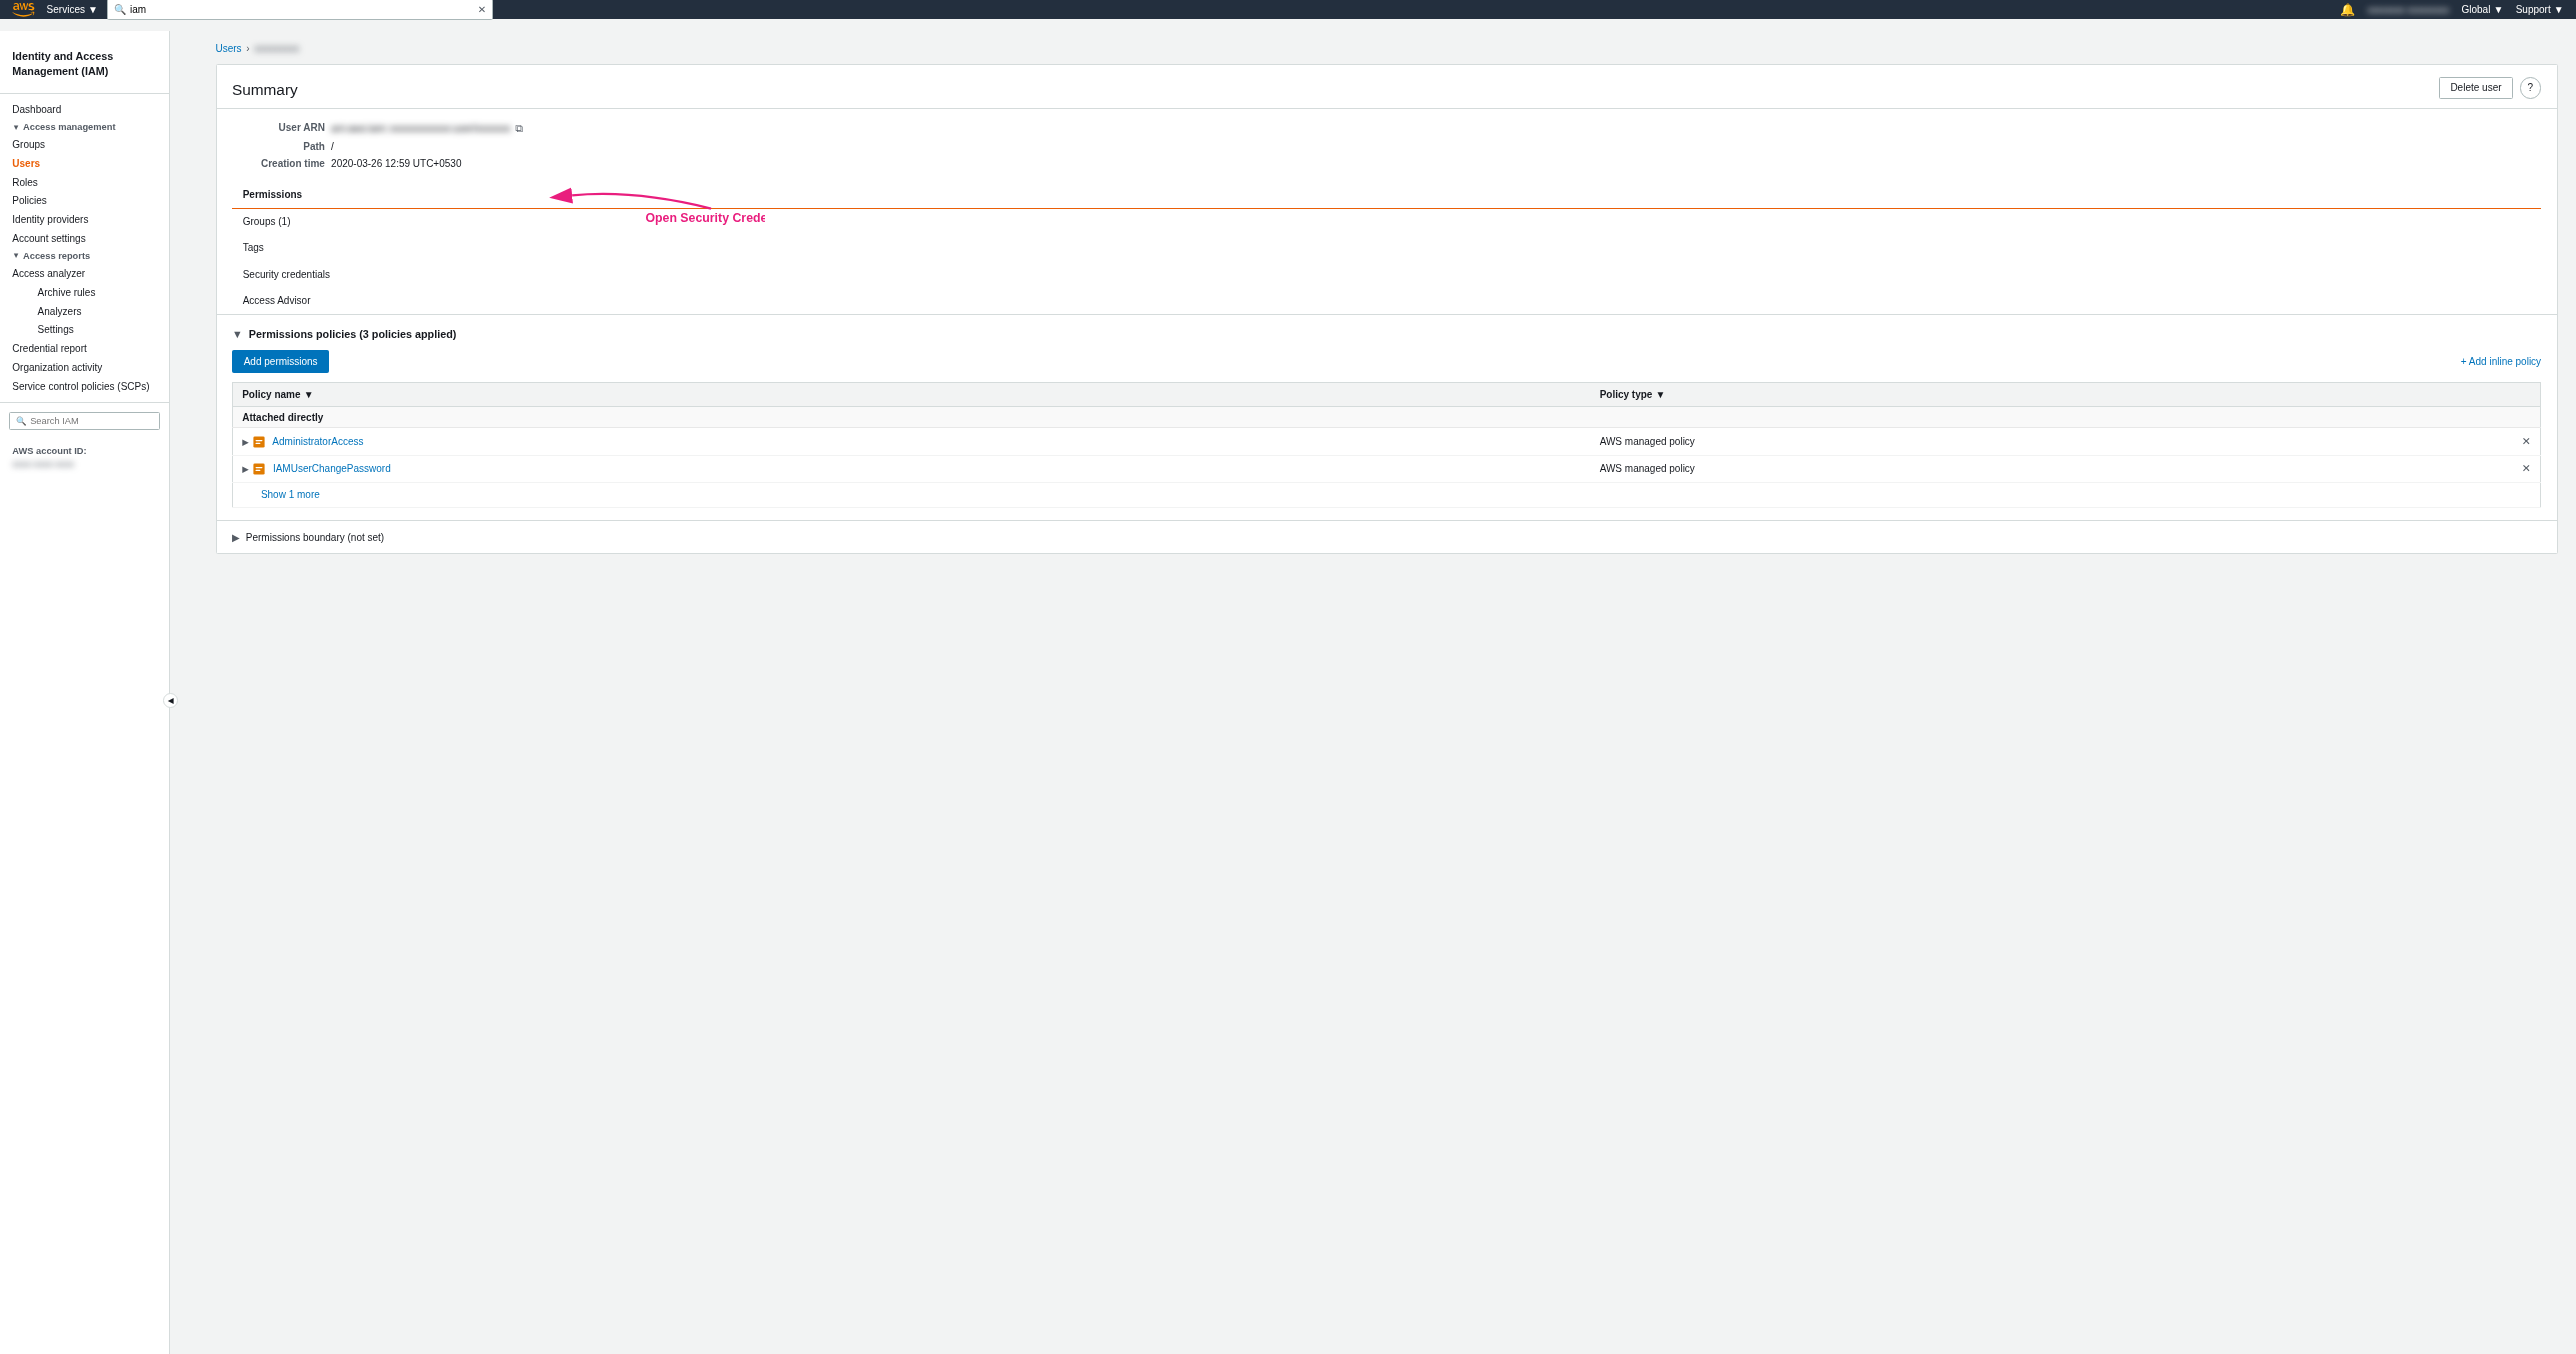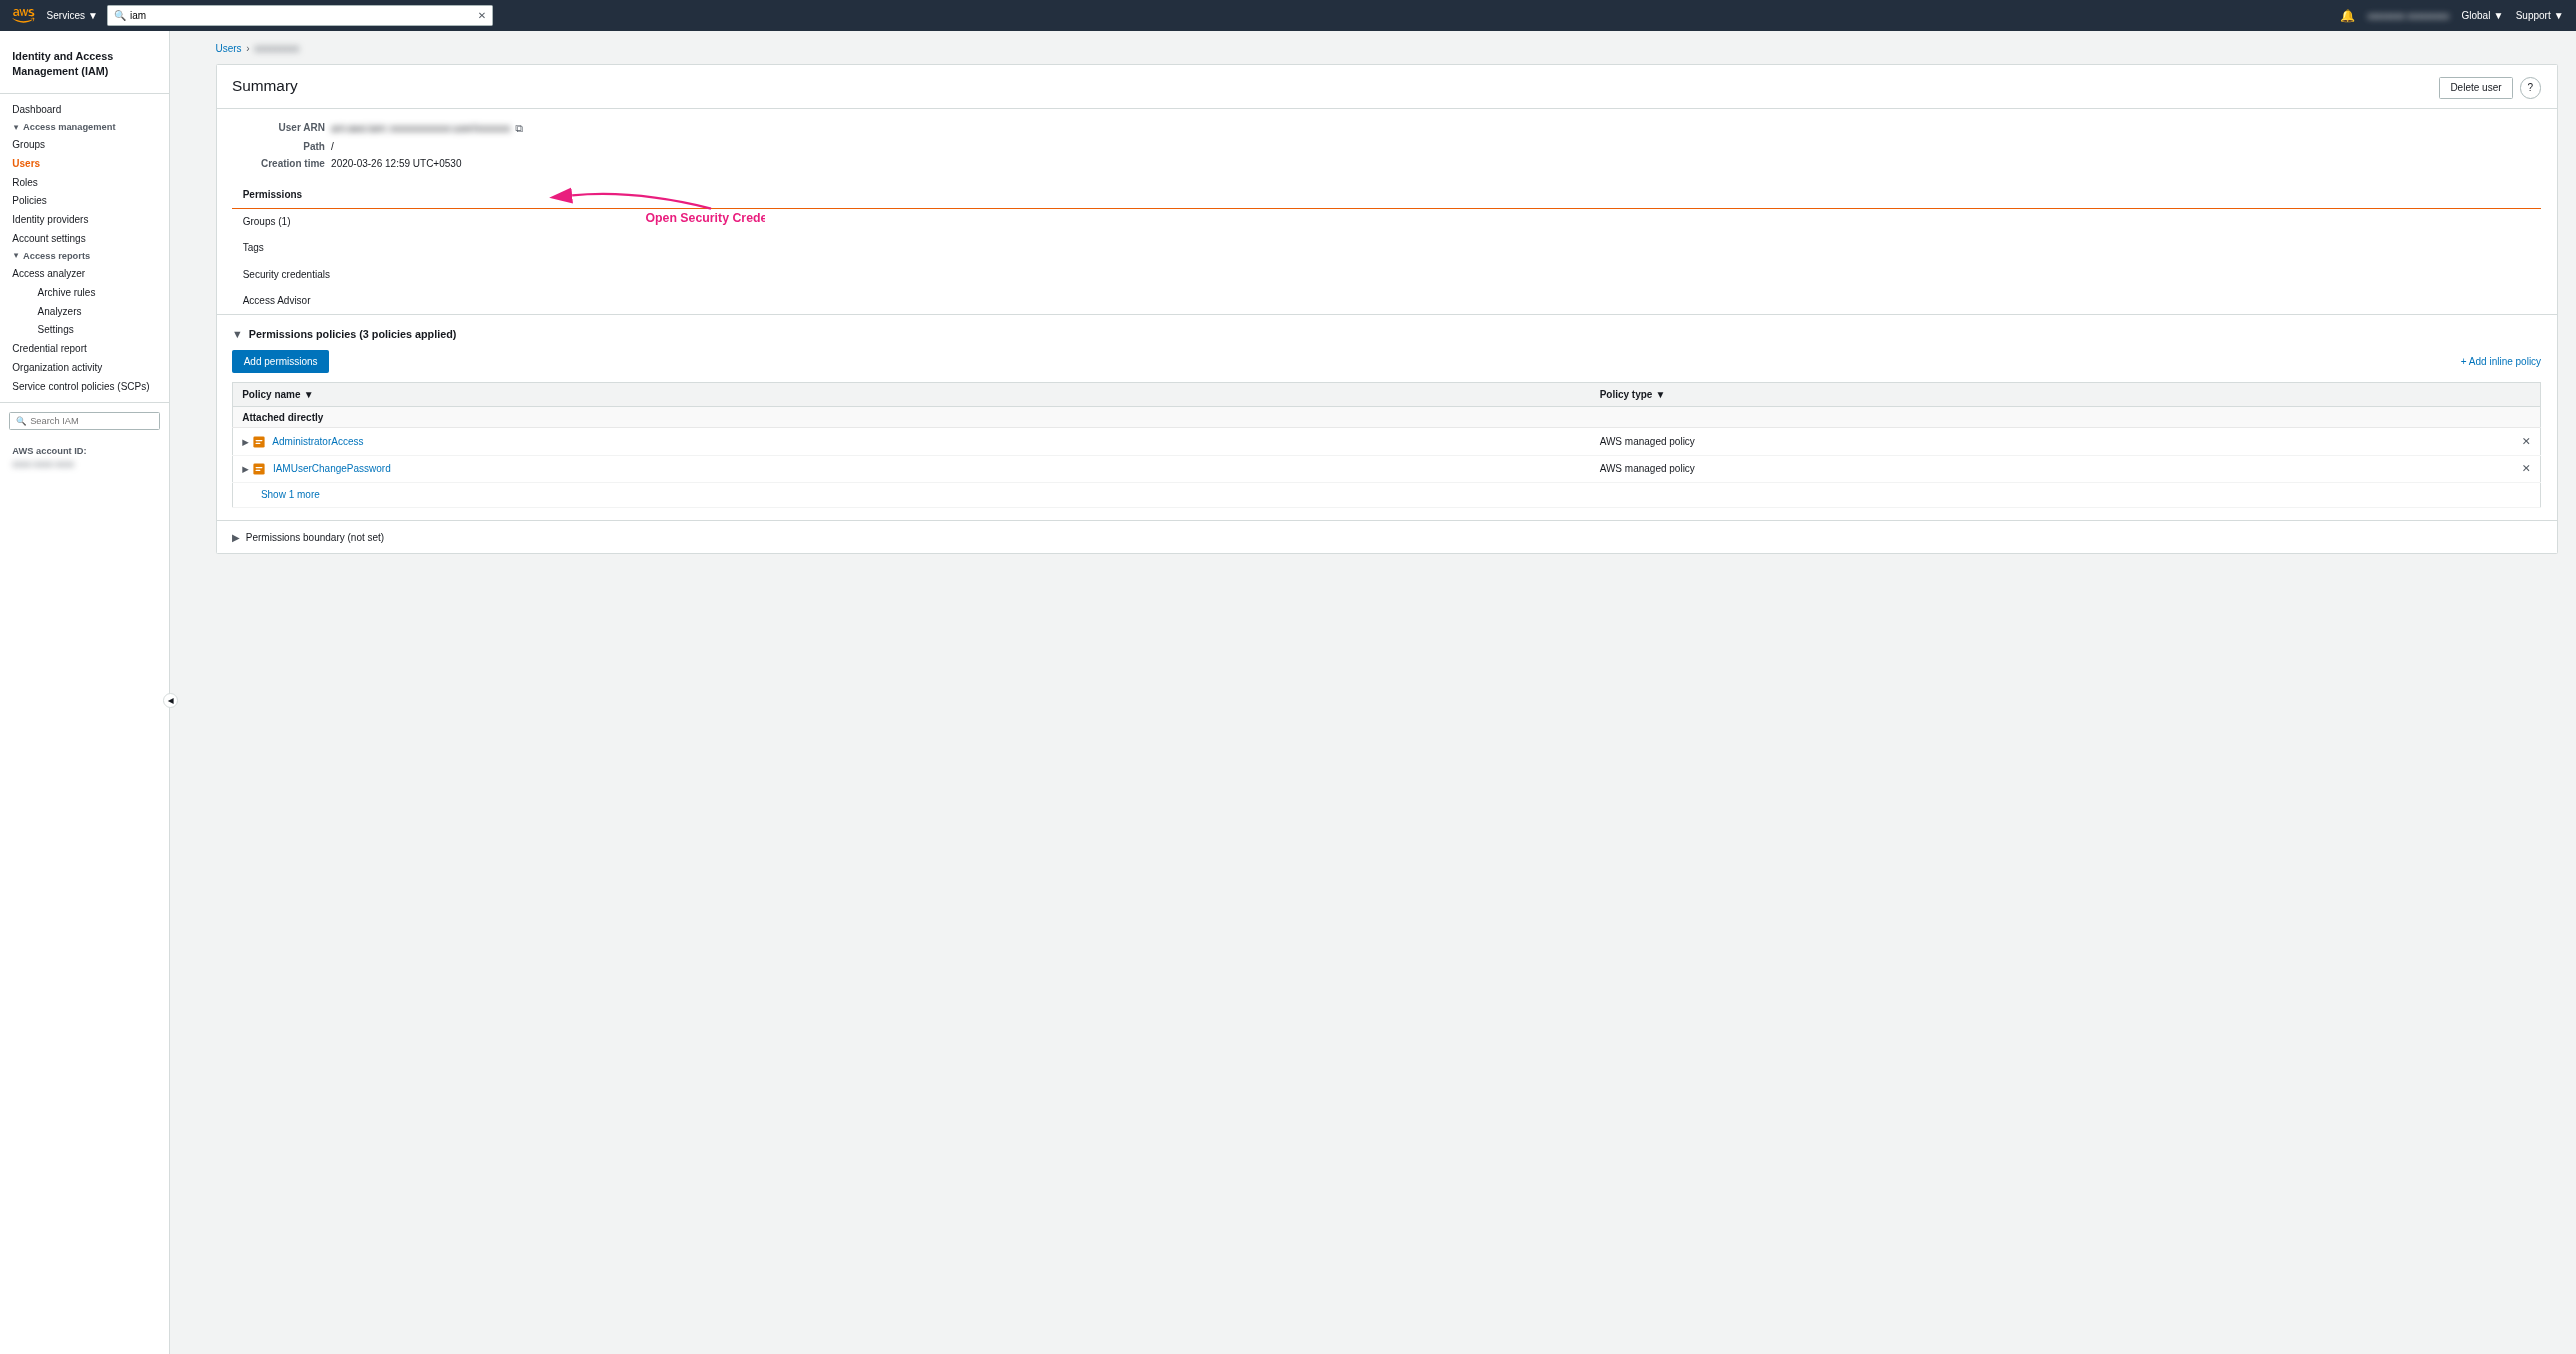--- a/index.html
+++ b/index.html
@@ -1,21 +1,21 @@
 <!DOCTYPE html>
 <html style="font-size:12.3px"><head>
   <meta charset="utf-8">
   <style>
     * { box-sizing: border-box; margin: 0; padding: 0; }
     body { font-family: 'Amazon Ember', Arial, sans-serif; font-size: 10px; color: #16191f; background: #f2f3f3; }
 
     
     .top-nav {
       background: #232f3e;
-      height: 31px;
+      height: 19px;
       display: flex;
       align-items: center;
       padding: 0 12.3px;
       gap: 9.3px;
       position: fixed;
       top: 0; left: 0; right: 0;
       z-index: 100;
     }
     .aws-logo {
       display: flex; align-items: center; gap: 3.1px;
@@ -135,21 +135,21 @@
     .breadcrumb .sep { color: #545b64; }
     .breadcrumb .current { color: #545b64; }
 
     
     .summary-card {
       background: #fff;
       border: 0.8px solid #d5dbdb;
       border-radius: 1.5px;
     }
     .summary-header {
-      display: flex; align-items: flex-start; justify-content: space-between;
+      display: flex; align-items: flex-end; justify-content: space-between;
       padding: 12.3px 15.4px 9.3px;
       border-bottom: 0.8px solid #d5dbdb;
     }
     .summary-title {
       font-size: 15.4px; font-weight: 400; color: #16191f;
     }
     .summary-header-actions { display: flex; gap: 6.2px; align-items: center; }
 
     
     .user-details {

